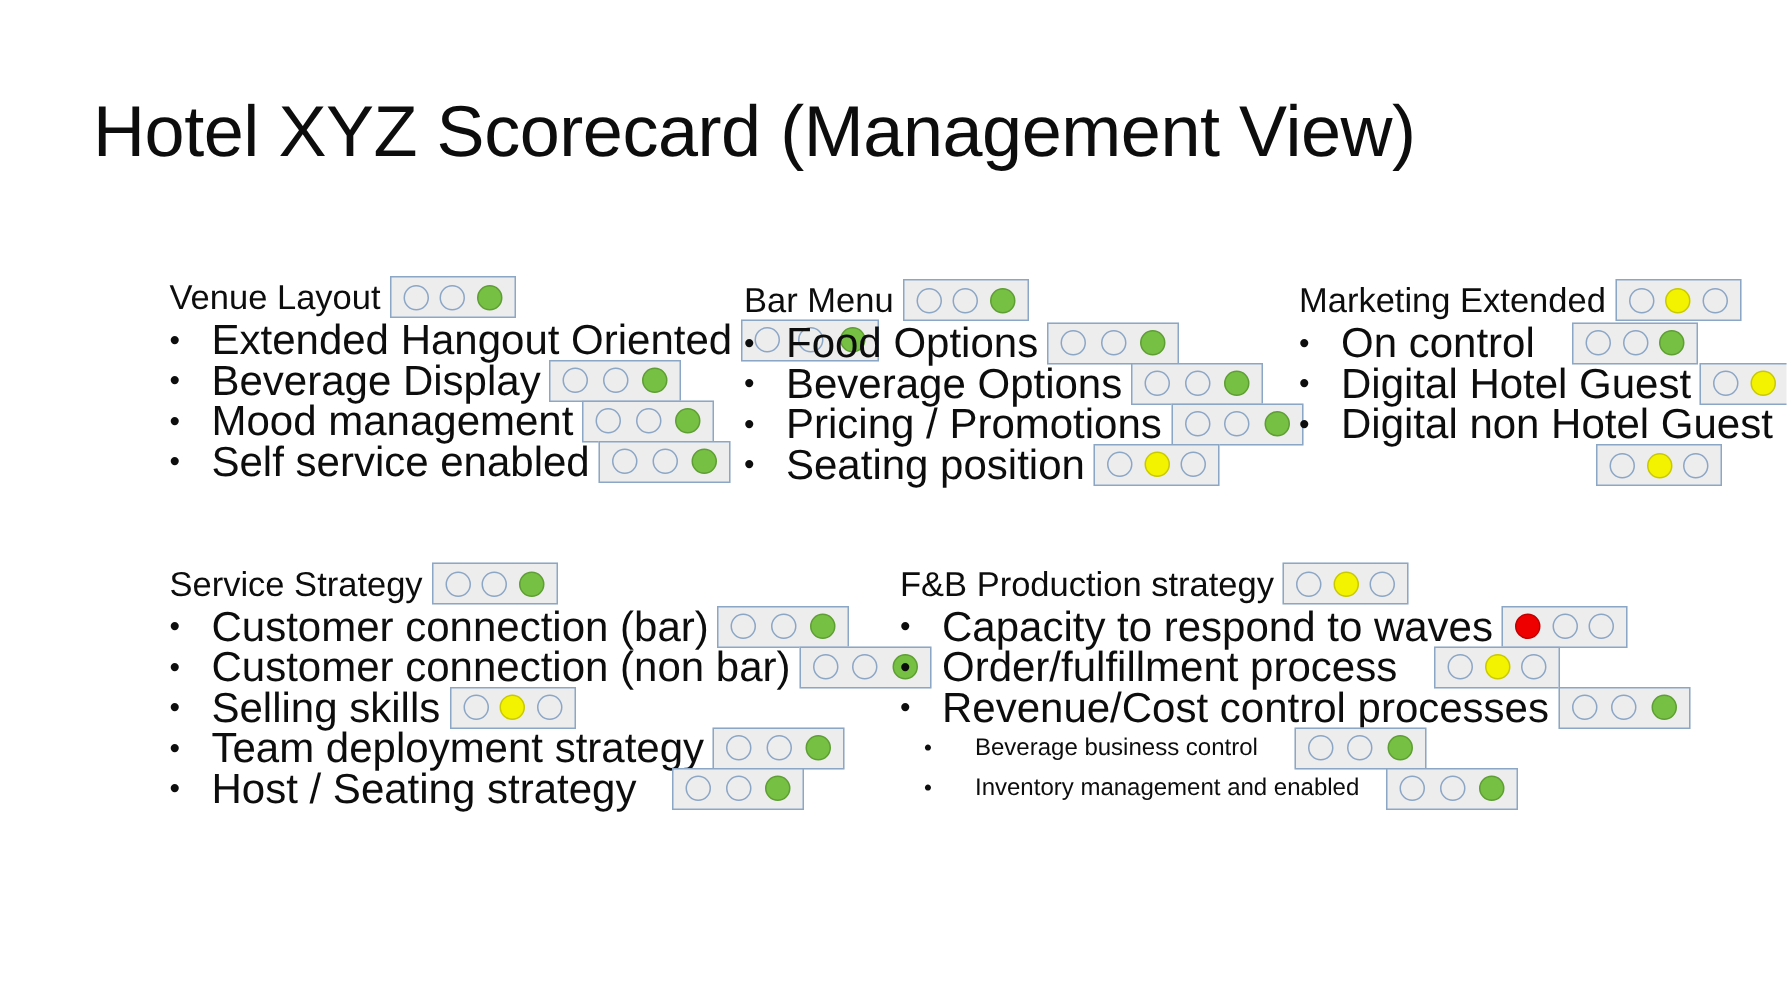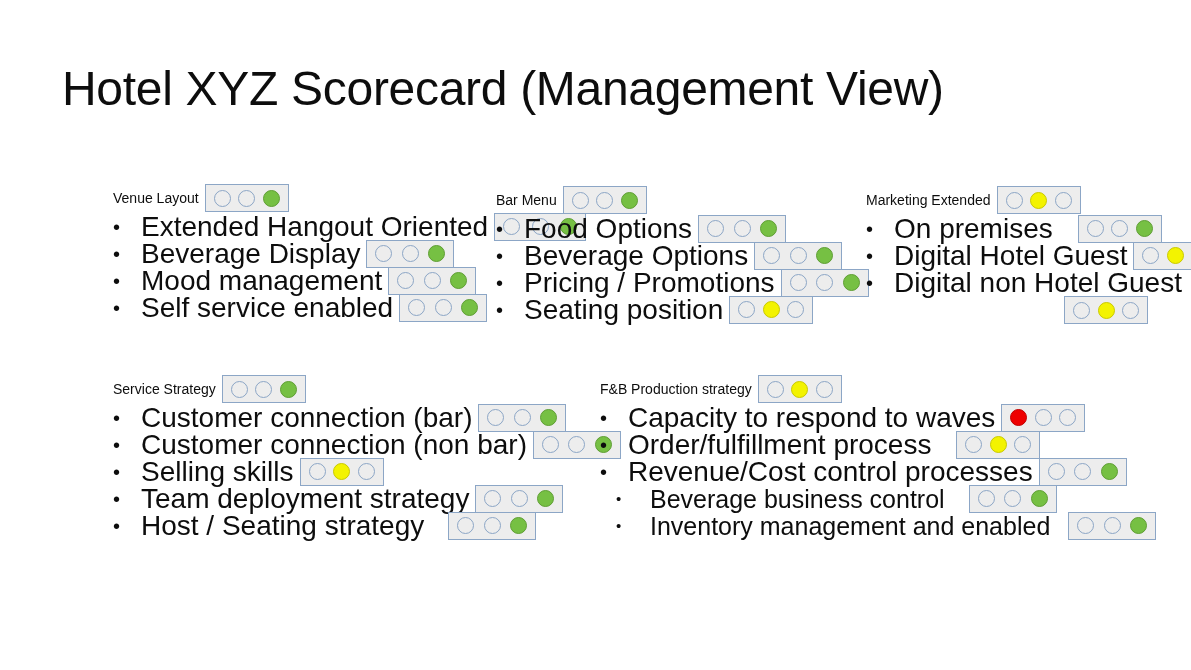--- a/index.html
+++ b/index.html
@@ -58,24 +58,24 @@
     font-size: 15px;
     padding-left: 16px;
   }
   .label {
     font-size: 28px;
     line-height: 24px;
     color: #0d0d0d;
     white-space: nowrap;
   }
   .label.heading-label {
-    font-size: 14px;
+    font-size: 23px;
   }
   .label.sub-label {
-    font-size: 25px;
+    font-size: 16px;
   }
 
   
   .spacer { flex: 0 0 auto; }
 
   
   .indicator {
     flex: 0 0 auto;
     display: inline-flex;
     align-items: center;
@@ -226,21 +226,21 @@
     <span class="label heading-label">Marketing Extended</span>
     <span class="indicator narrow">
       <span class="dot"></span>
       <span class="dot yellow"></span>
       <span class="dot"></span>
     </span>
   </div>
 
   <div class="row">
     <span class="bullet">•</span>
-    <span class="label">On premises</span>
+    <span class="label">On control</span>
     <span class="spacer" style="width:19px;"></span>
     <span class="indicator narrow">
       <span class="dot"></span>
       <span class="dot"></span>
       <span class="dot green"></span>
     </span>
   </div>
 
   <div class="row">
     <span class="bullet">•</span>

